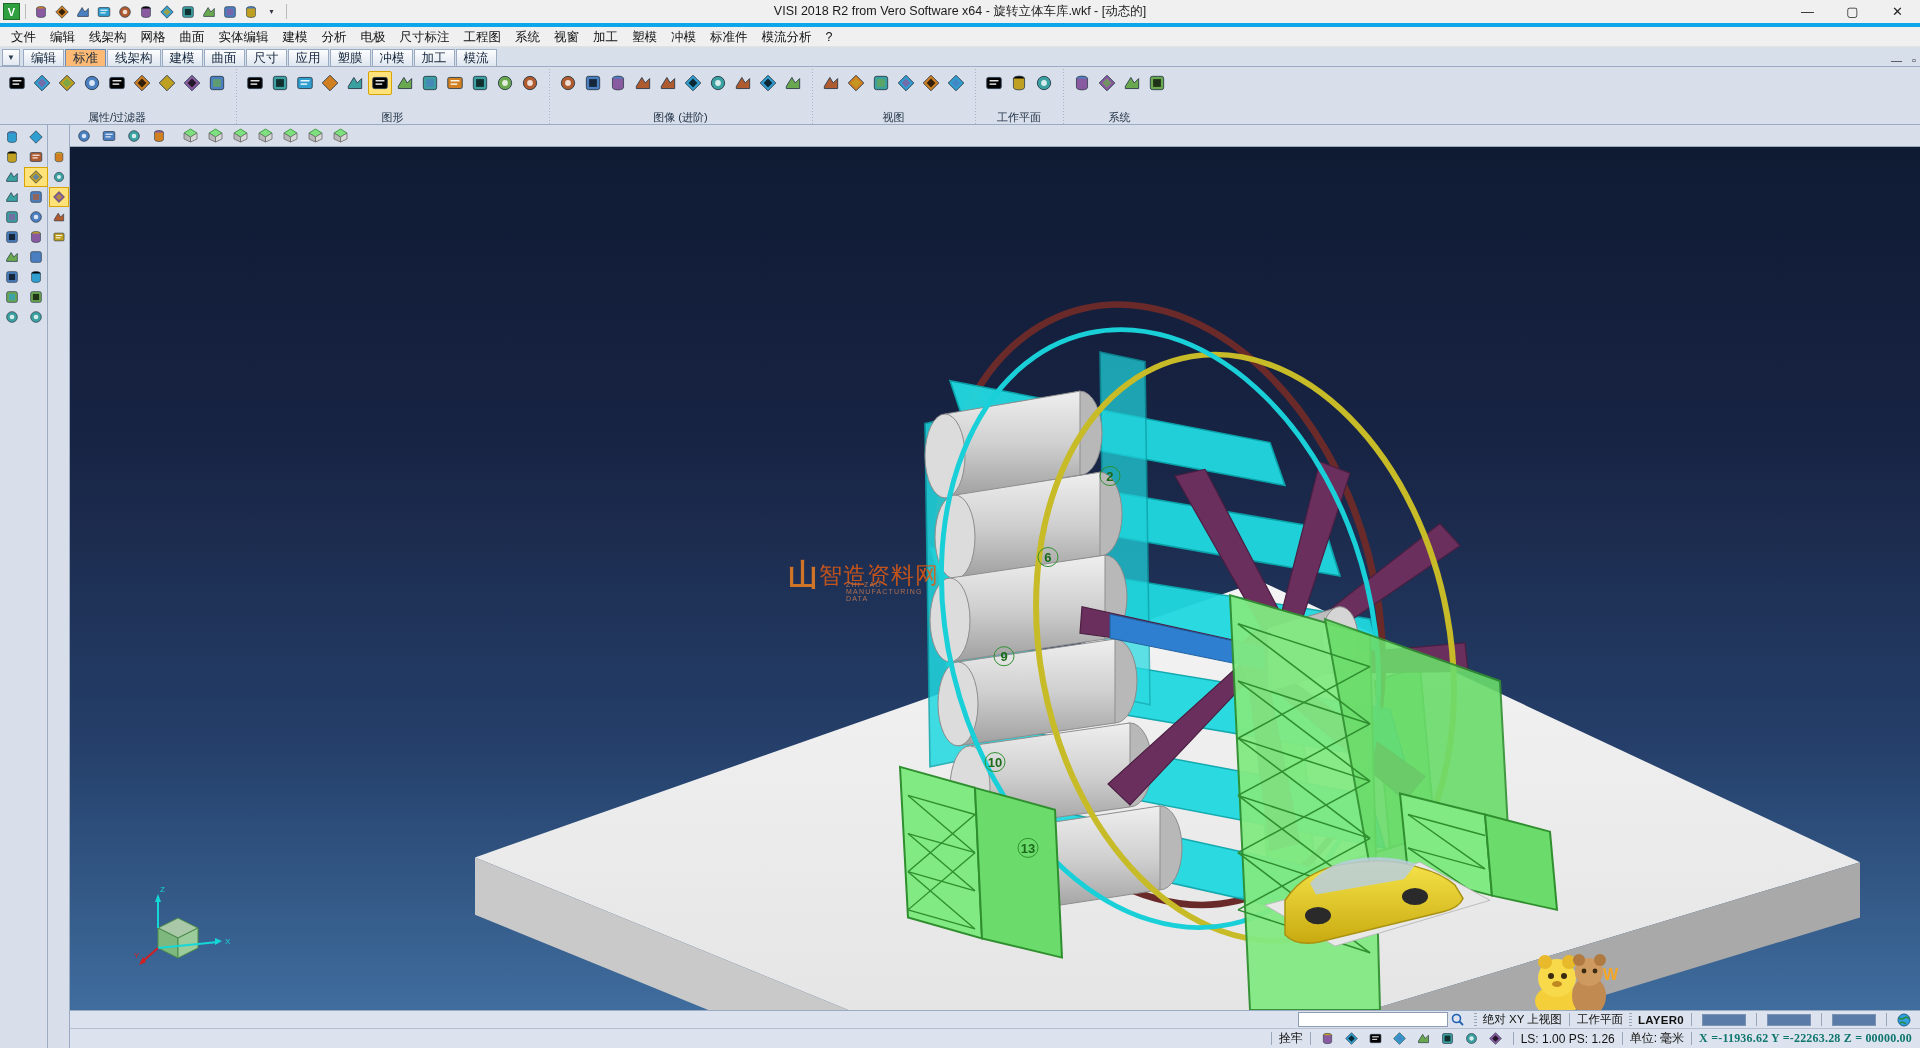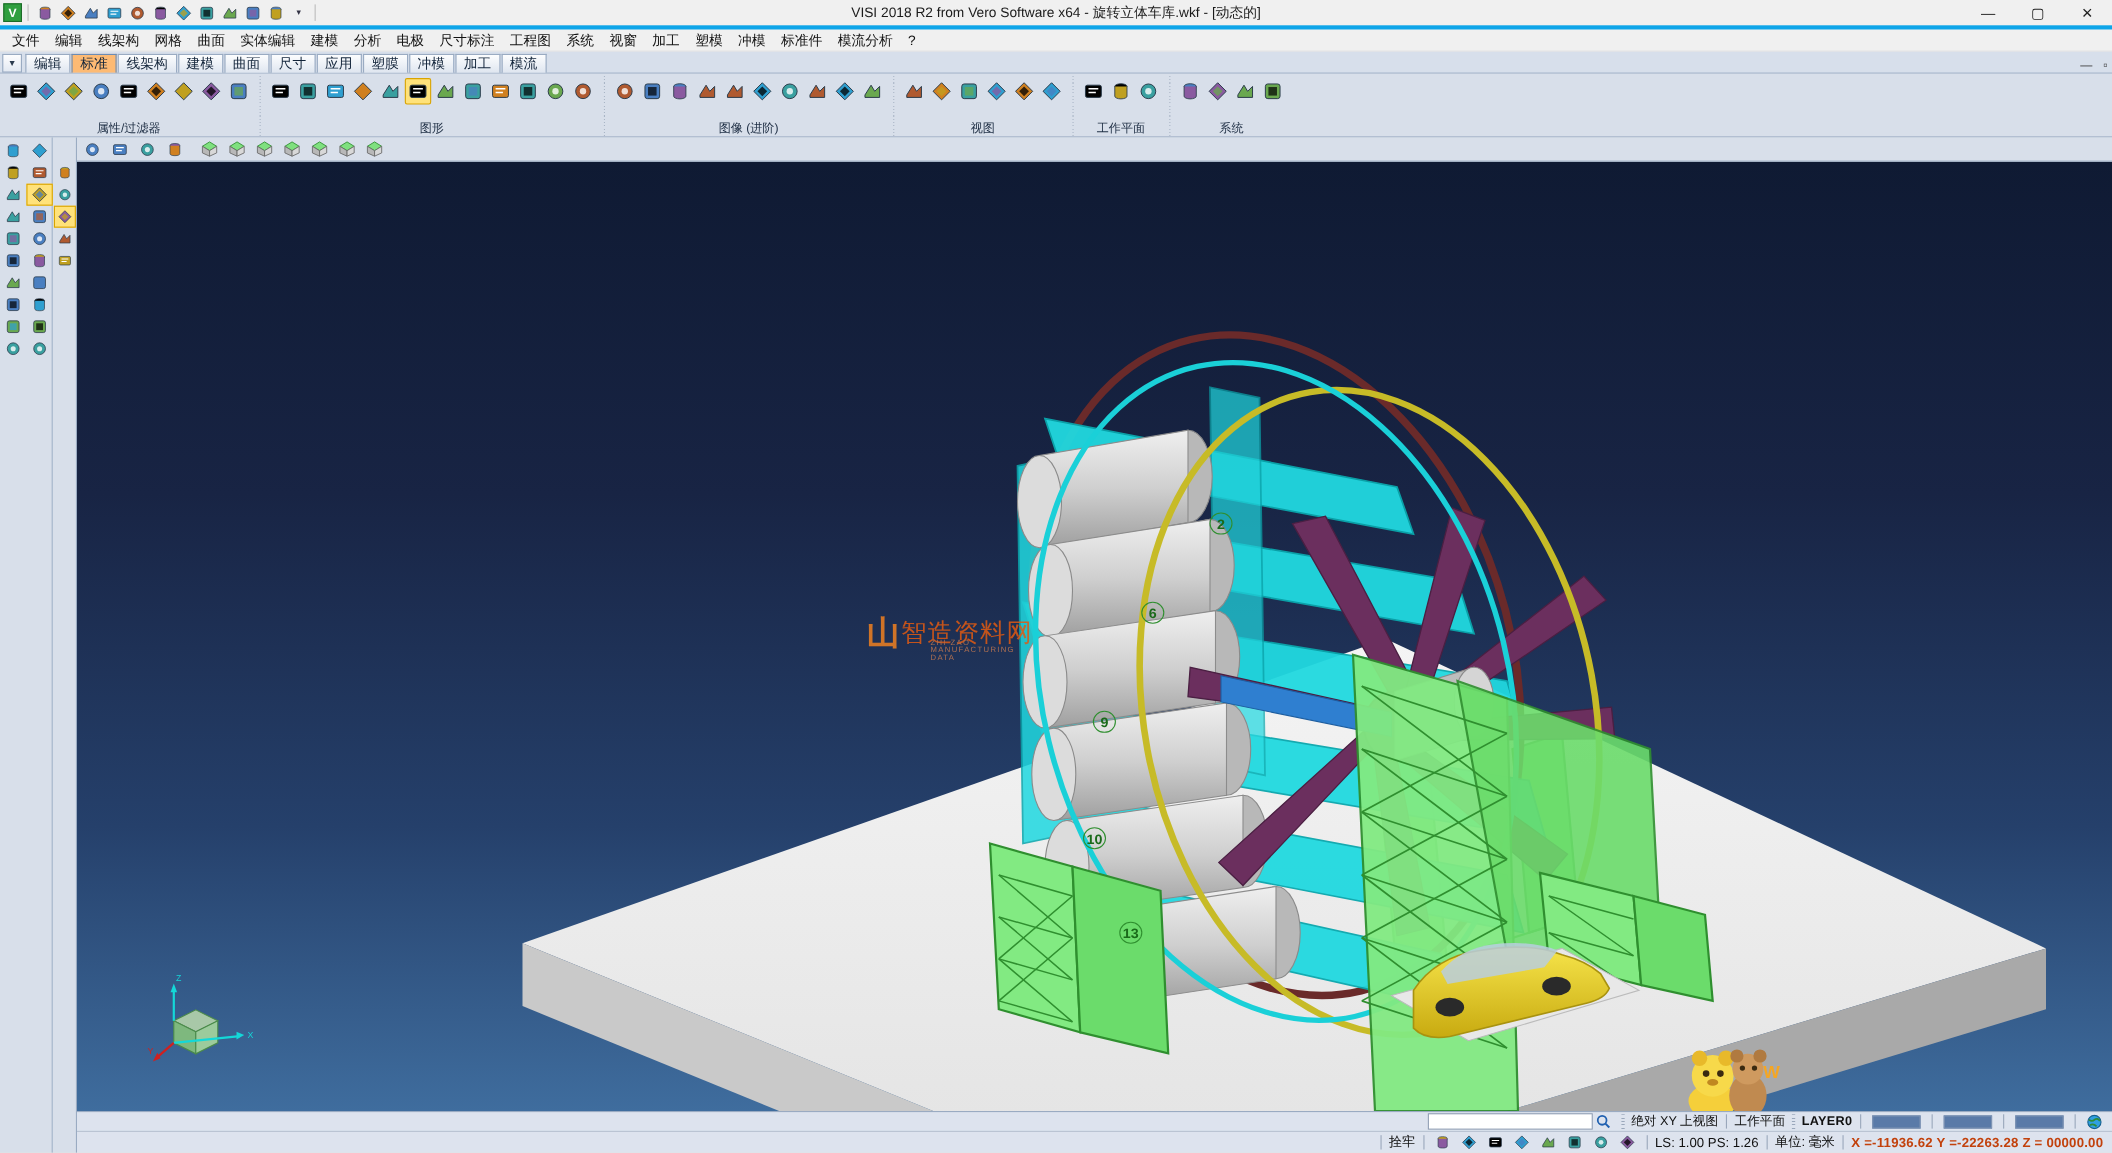--- a/index.html
+++ b/index.html
@@ -138,21 +138,21 @@
   }
   .sb-sep { width: 1px; height: 13px; background: #9aa7bb; margin: 0 7px; }
   .sb-dots {
     width: 3px; height: 14px; margin: 0 6px;
     background-image: repeating-linear-gradient(to bottom,#9aa7bb 0 1px,transparent 1px 3px);
   }
   .sb-field {
     background: #5a7aa8; height: 12px; width: 44px; margin: 0 3px; border: 1px solid #7d93b3;
   }
   .sb-icon { width: 20px; height: 17px; display:flex; align-items:center; justify-content:center; border: 1px solid transparent; }
-  .coord { color: #c2410c; font-weight: bold; white-space: nowrap; letter-spacing: .2px; }
+  .coord { color: #0f766e; font-weight: bold; white-space: nowrap; letter-spacing: .2px; font-family: Liberation Serif, serif; }
   .layer-label { font-weight: bold; letter-spacing: .3px; }
 
   .spacer { flex: 1; }
   .search-box {
     width: 150px; height: 15px; background: #fff; border: 1px solid #8d9cb2; margin-left: 4px;
   }
 </style>
 </head>
 <body>
 

